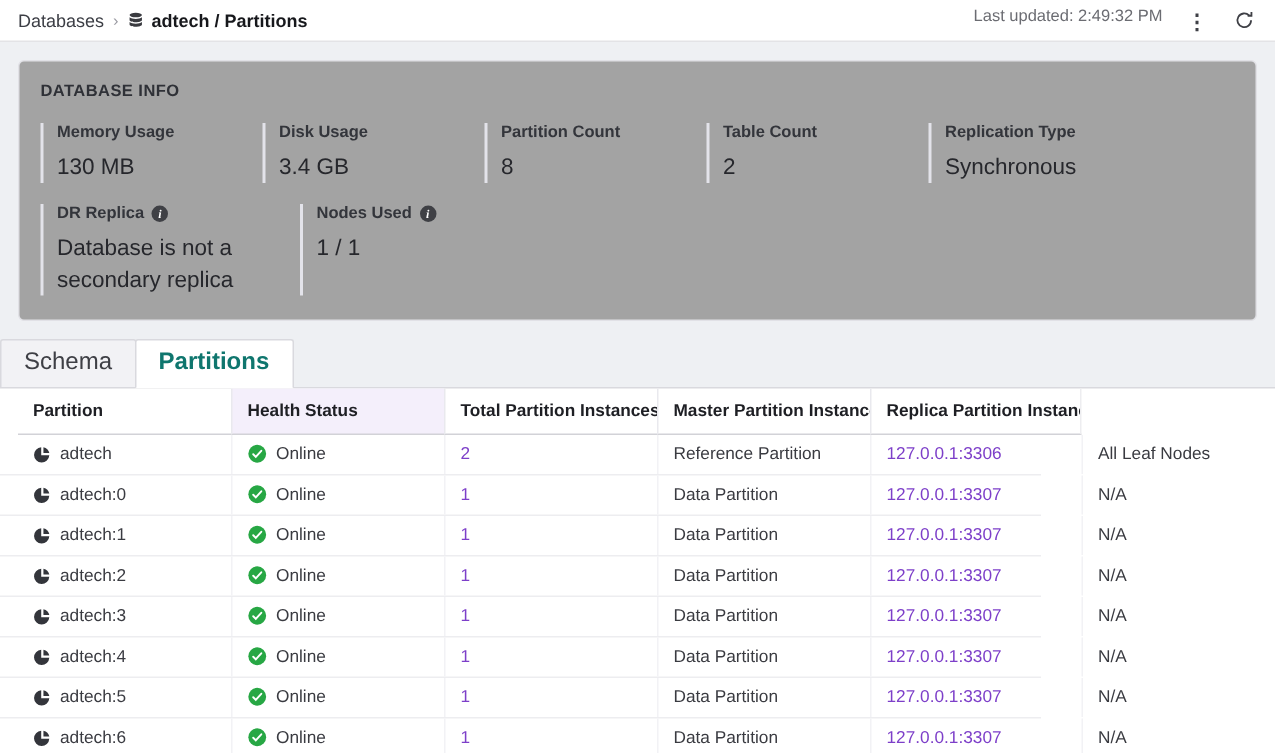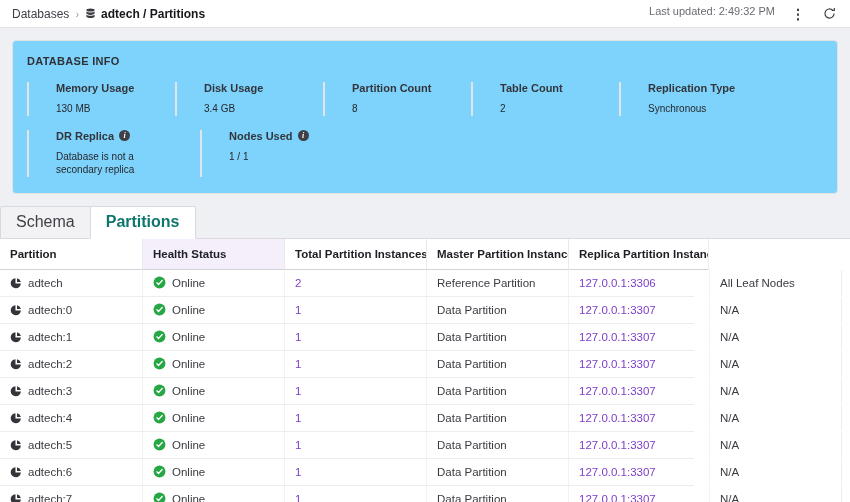--- a/index.html
+++ b/index.html
@@ -18,41 +18,41 @@
   .crumbs { display:flex; align-items:center; gap:6px; font-size:12px; }
   .crumb-link { color:#3c3e45; cursor:pointer; }
   .crumb-sep { color:#9a9aa2; font-size:11px; }
   .crumb-current { display:flex; align-items:center; gap:5px; font-weight:bold; color:#17181c; }
   .top-right { display:flex; gap:14px;margin-left:12px; }
   .updated { font-size:11px; color:#6b6c72; }
   .iconbtn { background:none; border:none; padding:2px; cursor:pointer;
              display:flex; align-items:center; color:#3f4046; }
   .kebab { font-size:14px; font-weight:bold; line-height:1; color:#3f4046; }
   
-  .card { margin:12px; background:#7dd3fc; border:1px solid #e1e1e6; border-radius:4px;
+  .card { margin:12px; background:#a3a3a3; border:1px solid #e1e1e6; border-radius:4px;
           padding:14px 14px 16px; }
   .card-title { font-size:11px; font-weight:bold; letter-spacing:.3px; color:#2f3137; margin-bottom:15px; }
   .stat-row { display:flex; }
   .stat-row + .stat-row { margin-top:14px;gap:25px; }
-  .stat { flex:0 0 148px; border-left:2px solid #e3e3ea; padding-left:27px; }
+  .stat { flex:0 0 148px; border-left:2px solid #e3e3ea; padding-left:9px; }
   .stat-label { display:flex; align-items:center; gap:5px; font-size:11px; font-weight:bold; color:#33353b; }
-  .stat-value { margin-top:8px; font-size:10px; color:#26272c; line-height:1.35; max-width:132px; }
+  .stat-value { margin-top:8px; font-size:15px; color:#26272c; line-height:1.35; max-width:132px; }
   .info-dot { width:11px; height:11px; border-radius:50%; background:#3f4045; color:#fff;
               font-size:8px; font-style:italic; display:inline-flex; align-items:center;
               justify-content:center; font-family:"Liberation Serif", serif; flex:0 0 11px; }
   
   .tabs { display:flex; margin-top:8px; position:relative; }
   .tab { font-size:16px; padding:6px 15px 7px; border:1px solid #d9d9de; border-bottom:none;
          background:#f2f2f5; color:#3e3f45; cursor:pointer; border-radius:2px 2px 0 0;
          margin-right:-1px; }
   .tab.active { background:#fff; font-weight:bold; color:#0f766e; position:relative; z-index:2;
                 margin-bottom:-1px; border-bottom:1px solid #fff; }
   
   .table-wrap { background:#fff; border-top:1px solid #d9d9de; position:relative; z-index:1; }
-  .trow { display:grid; grid-template-columns:142px 142px 142px 142px 141px 133px; width:694px; }
+  .trow { display:grid; grid-template-columns:142px 142px 142px 142px 141px 133px; width:694px;padding-left:12px; }
   .thead .cell { font-weight:bold; font-size:11.5px; padding:9px 10px; color:#1e1f24;
                  border-bottom:1px solid #d2d2d7; white-space:nowrap; overflow:hidden; }
   .thead .cell.sorted { background:#f4effb; }
   .tbody .trow { height:27px; border-bottom:1px solid #ededf0; }
   .tbody .cell { display:flex; align-items:center; gap:6px; padding:0 10px;
                  font-size:11.5px; color:#3a3b41; white-space:nowrap; overflow:hidden; }
   .cell + .cell { border-left:1px solid #f2f2f5; }
   .thead .cell + .cell { border-left:1px solid #e9e9ee; }
   .trow .cell:last-child { border-right:1px solid #ededf0; }
   .link { color:#7d3fc9; cursor:pointer; }

